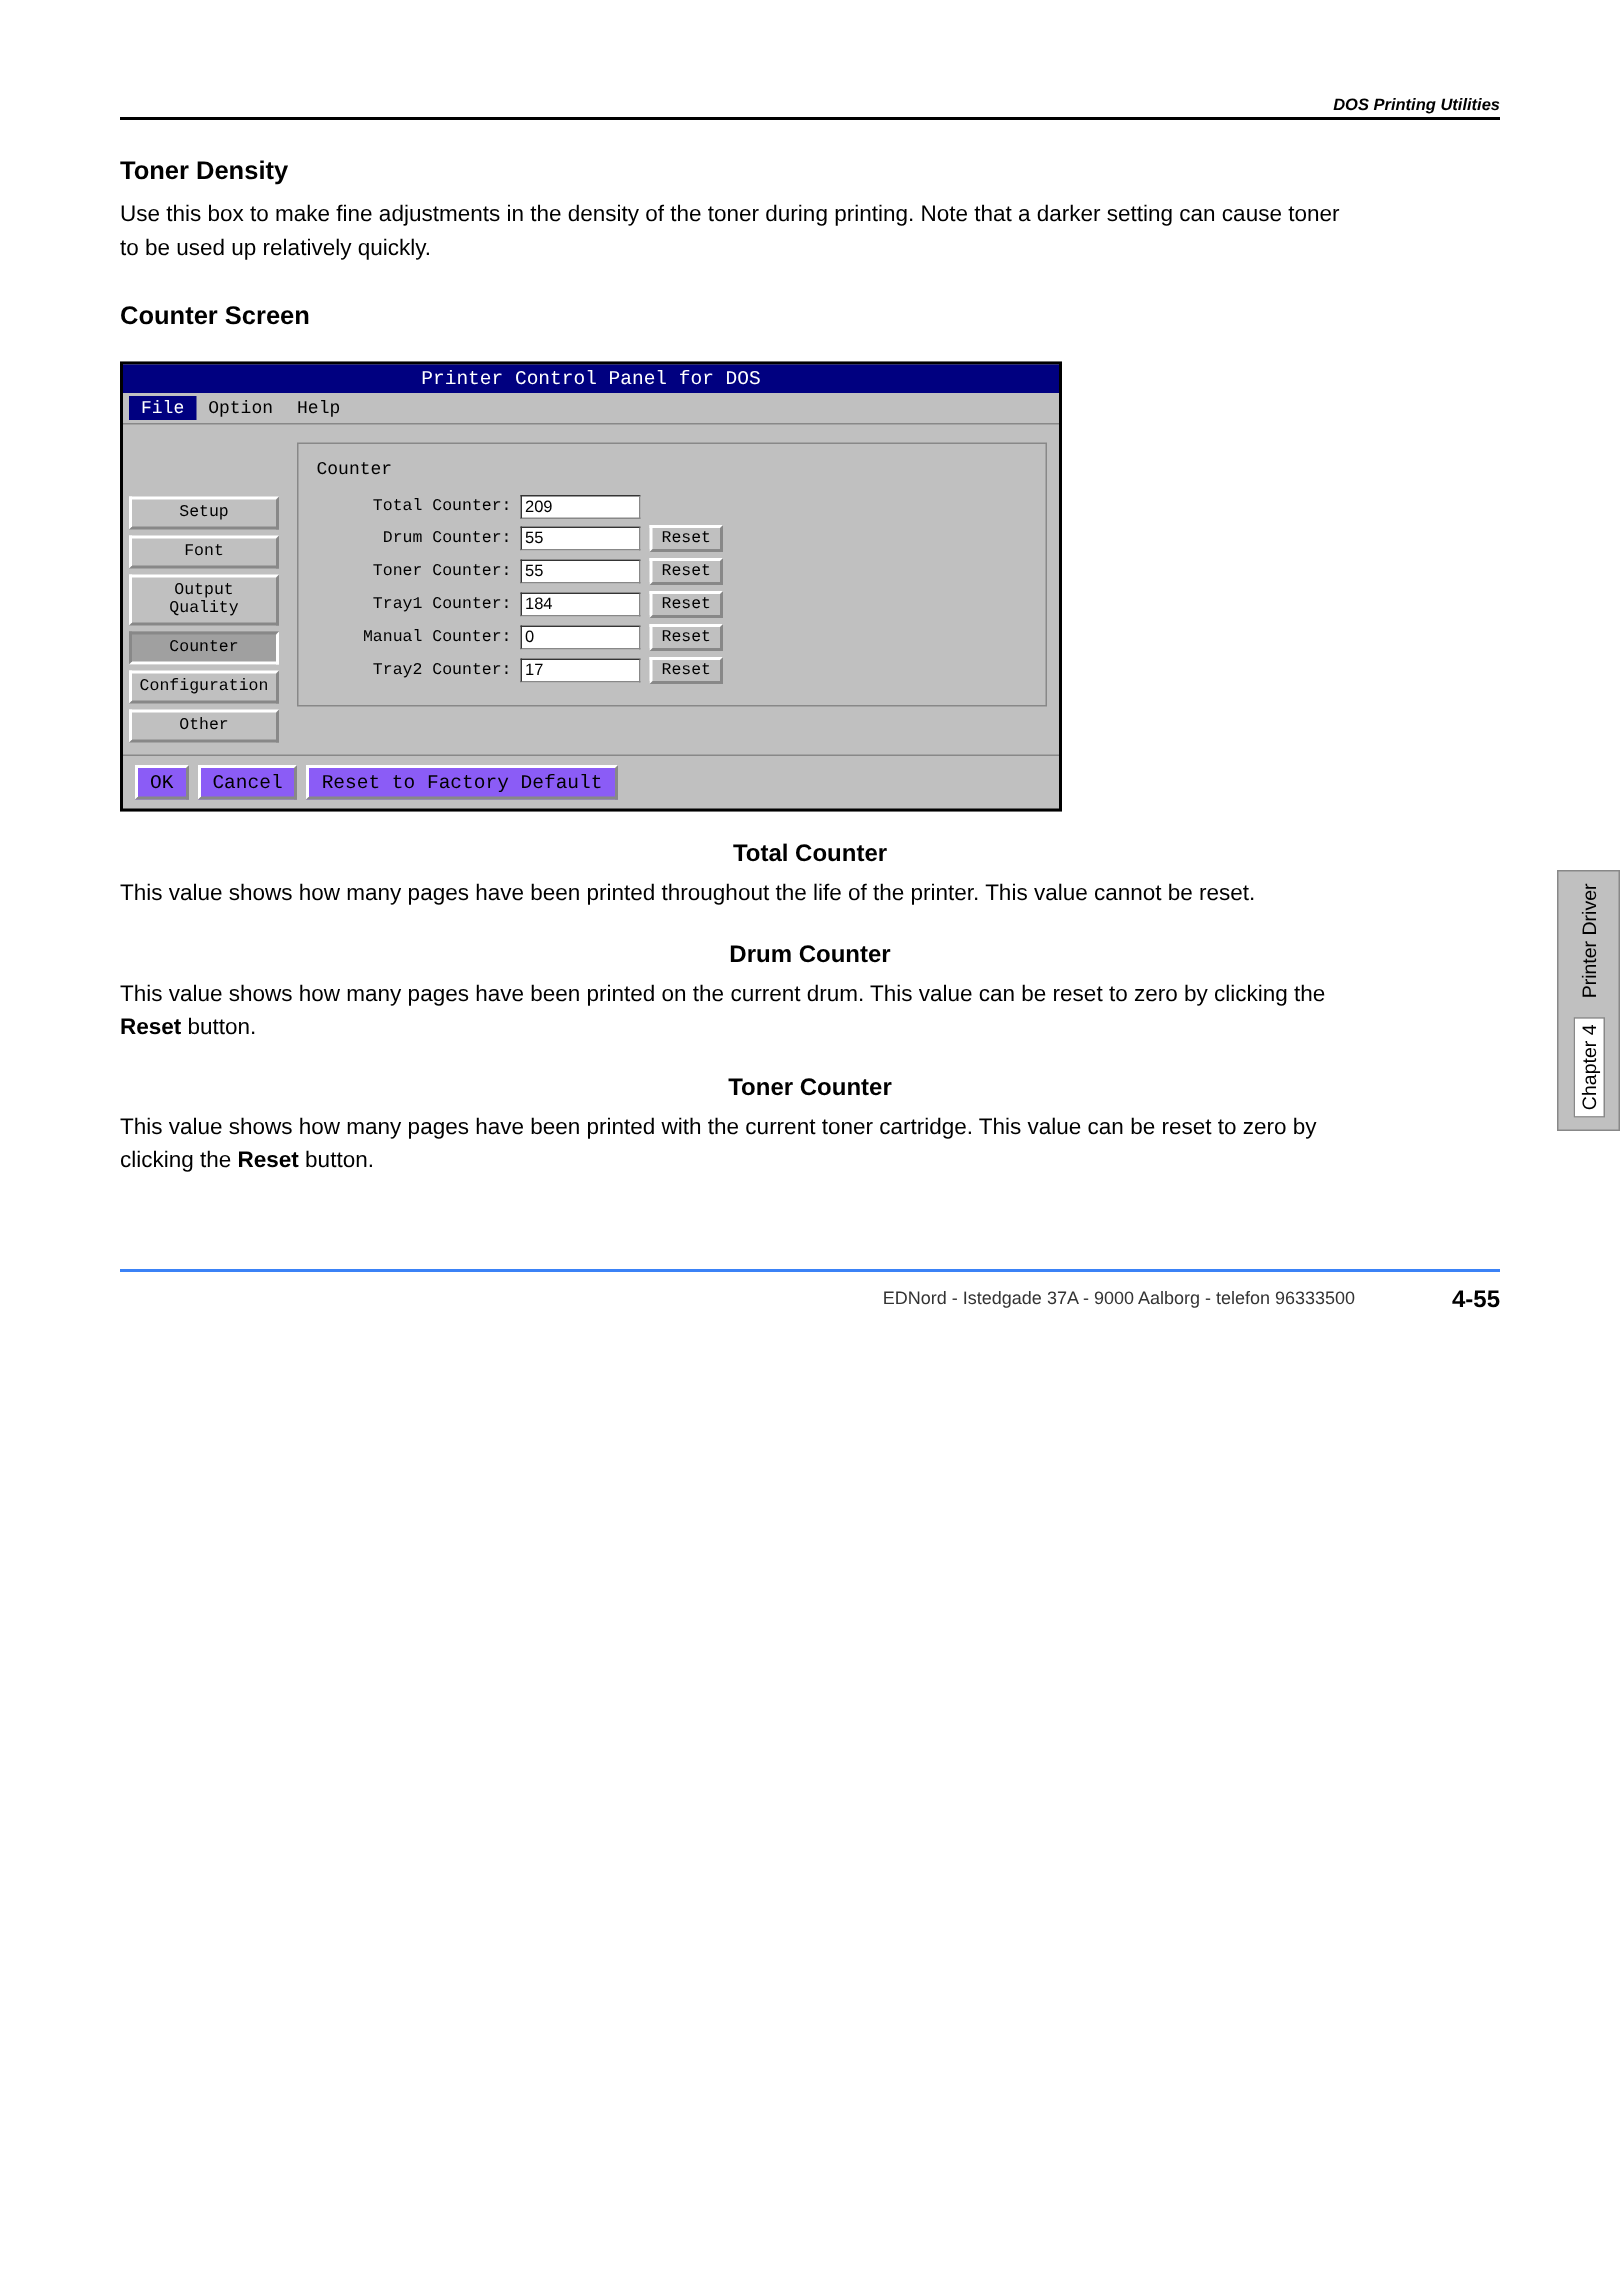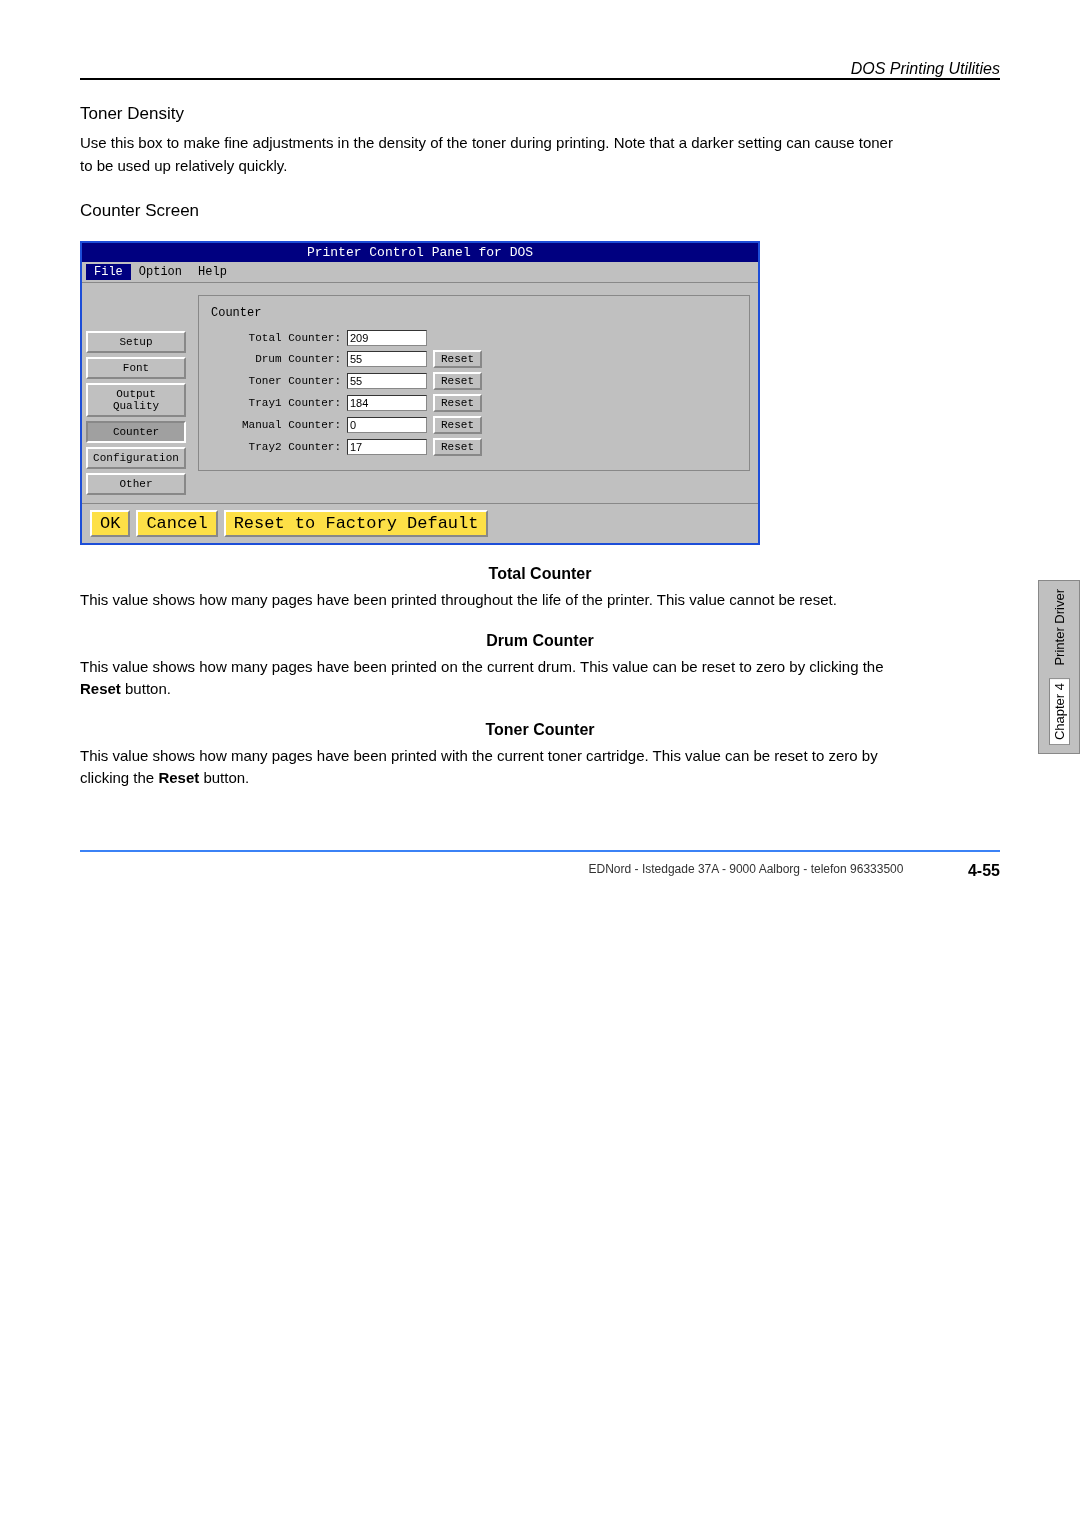--- a/index.html
+++ b/index.html
@@ -54,49 +54,49 @@
     }
 
     
     .header-line {
       border-bottom: 2px solid #000;
       margin-bottom: 12px;
       text-align: right;
     }
     .header-title {
       font-style: italic;
-      font-weight: normal;
-      font-size: 16px;
+      font-weight: bold;
+      font-size: 11px;
       font-family: Arial, sans-serif;
       padding-bottom: 4px;
     }
 
     
     .section-heading {
       font-size: 17px;
-      font-weight: normal;
+      font-weight: bold;
       font-family: Arial, sans-serif;
       margin-bottom: 8px;
       margin-top: 24px;
     }
 
     .body-text {
       font-size: 15px;
       font-family: Arial, sans-serif;
       line-height: 1.5;
       margin-bottom: 10px;
       max-width: 820px;
     }
 
     
     .dos-window {
       margin: 20px 0 20px 0;
-      border: 2px solid #1d4ed8;
-      background: #c0c0c0;
-      width: 680px;
+      border: 2px solid #000000;
+      background: #c0c0c0;
+      width: 628px;
     }
     .dos-titlebar {
       background: #000080;
       color: #fff;
       font-family: "Courier New", monospace;
       font-size: 13px;
       text-align: center;
       padding: 2px 0;
     }
     .dos-menubar {
@@ -194,25 +194,25 @@
     }
 
     
     .dos-footer {
       display: flex;
       gap: 6px;
       padding: 6px 8px;
       border-top: 1px solid #888;
     }
     .dos-footer-btn {
-      background: #fde047;
+      background: #8b5cf6;
       border: 2px solid;
       border-color: #fff #888 #888 #fff;
       font-family: "Courier New", monospace;
-      font-size: 17px;
+      font-size: 13px;
       padding: 2px 8px;
       cursor: pointer;
     }
 
     
     .sub-heading {
       font-size: 16px;
       font-weight: bold;
       font-family: Arial, sans-serif;
       margin-top: 20px;

